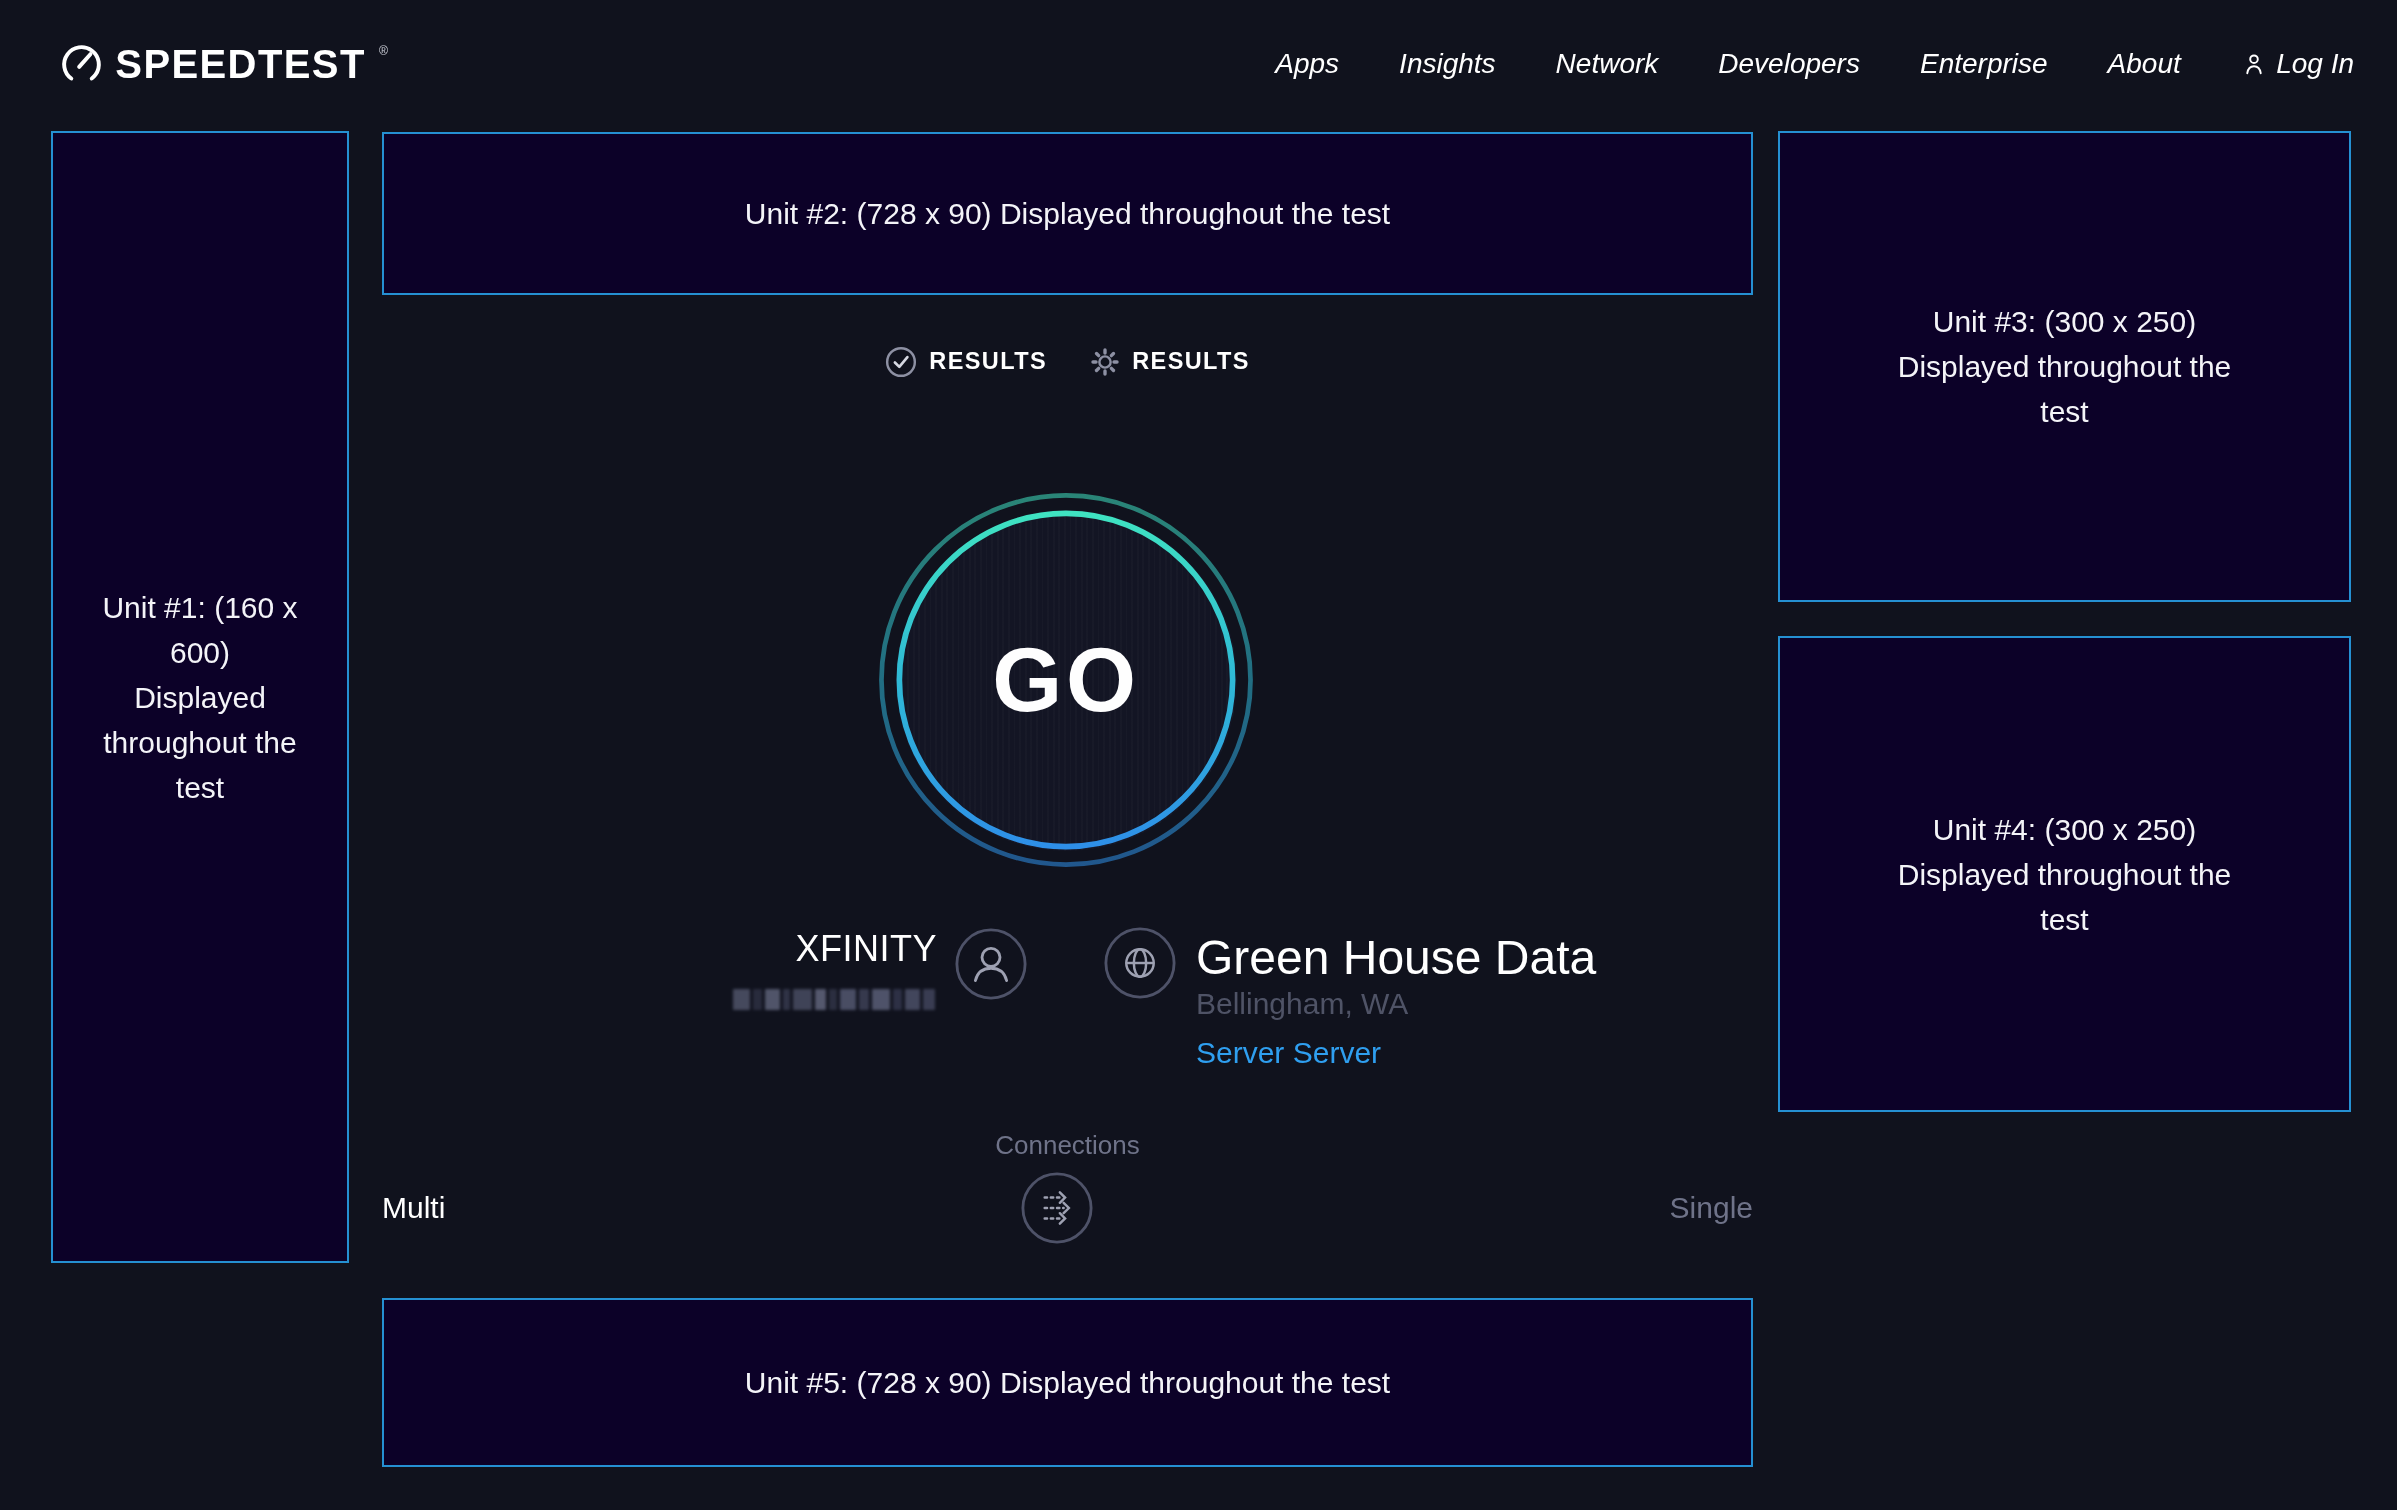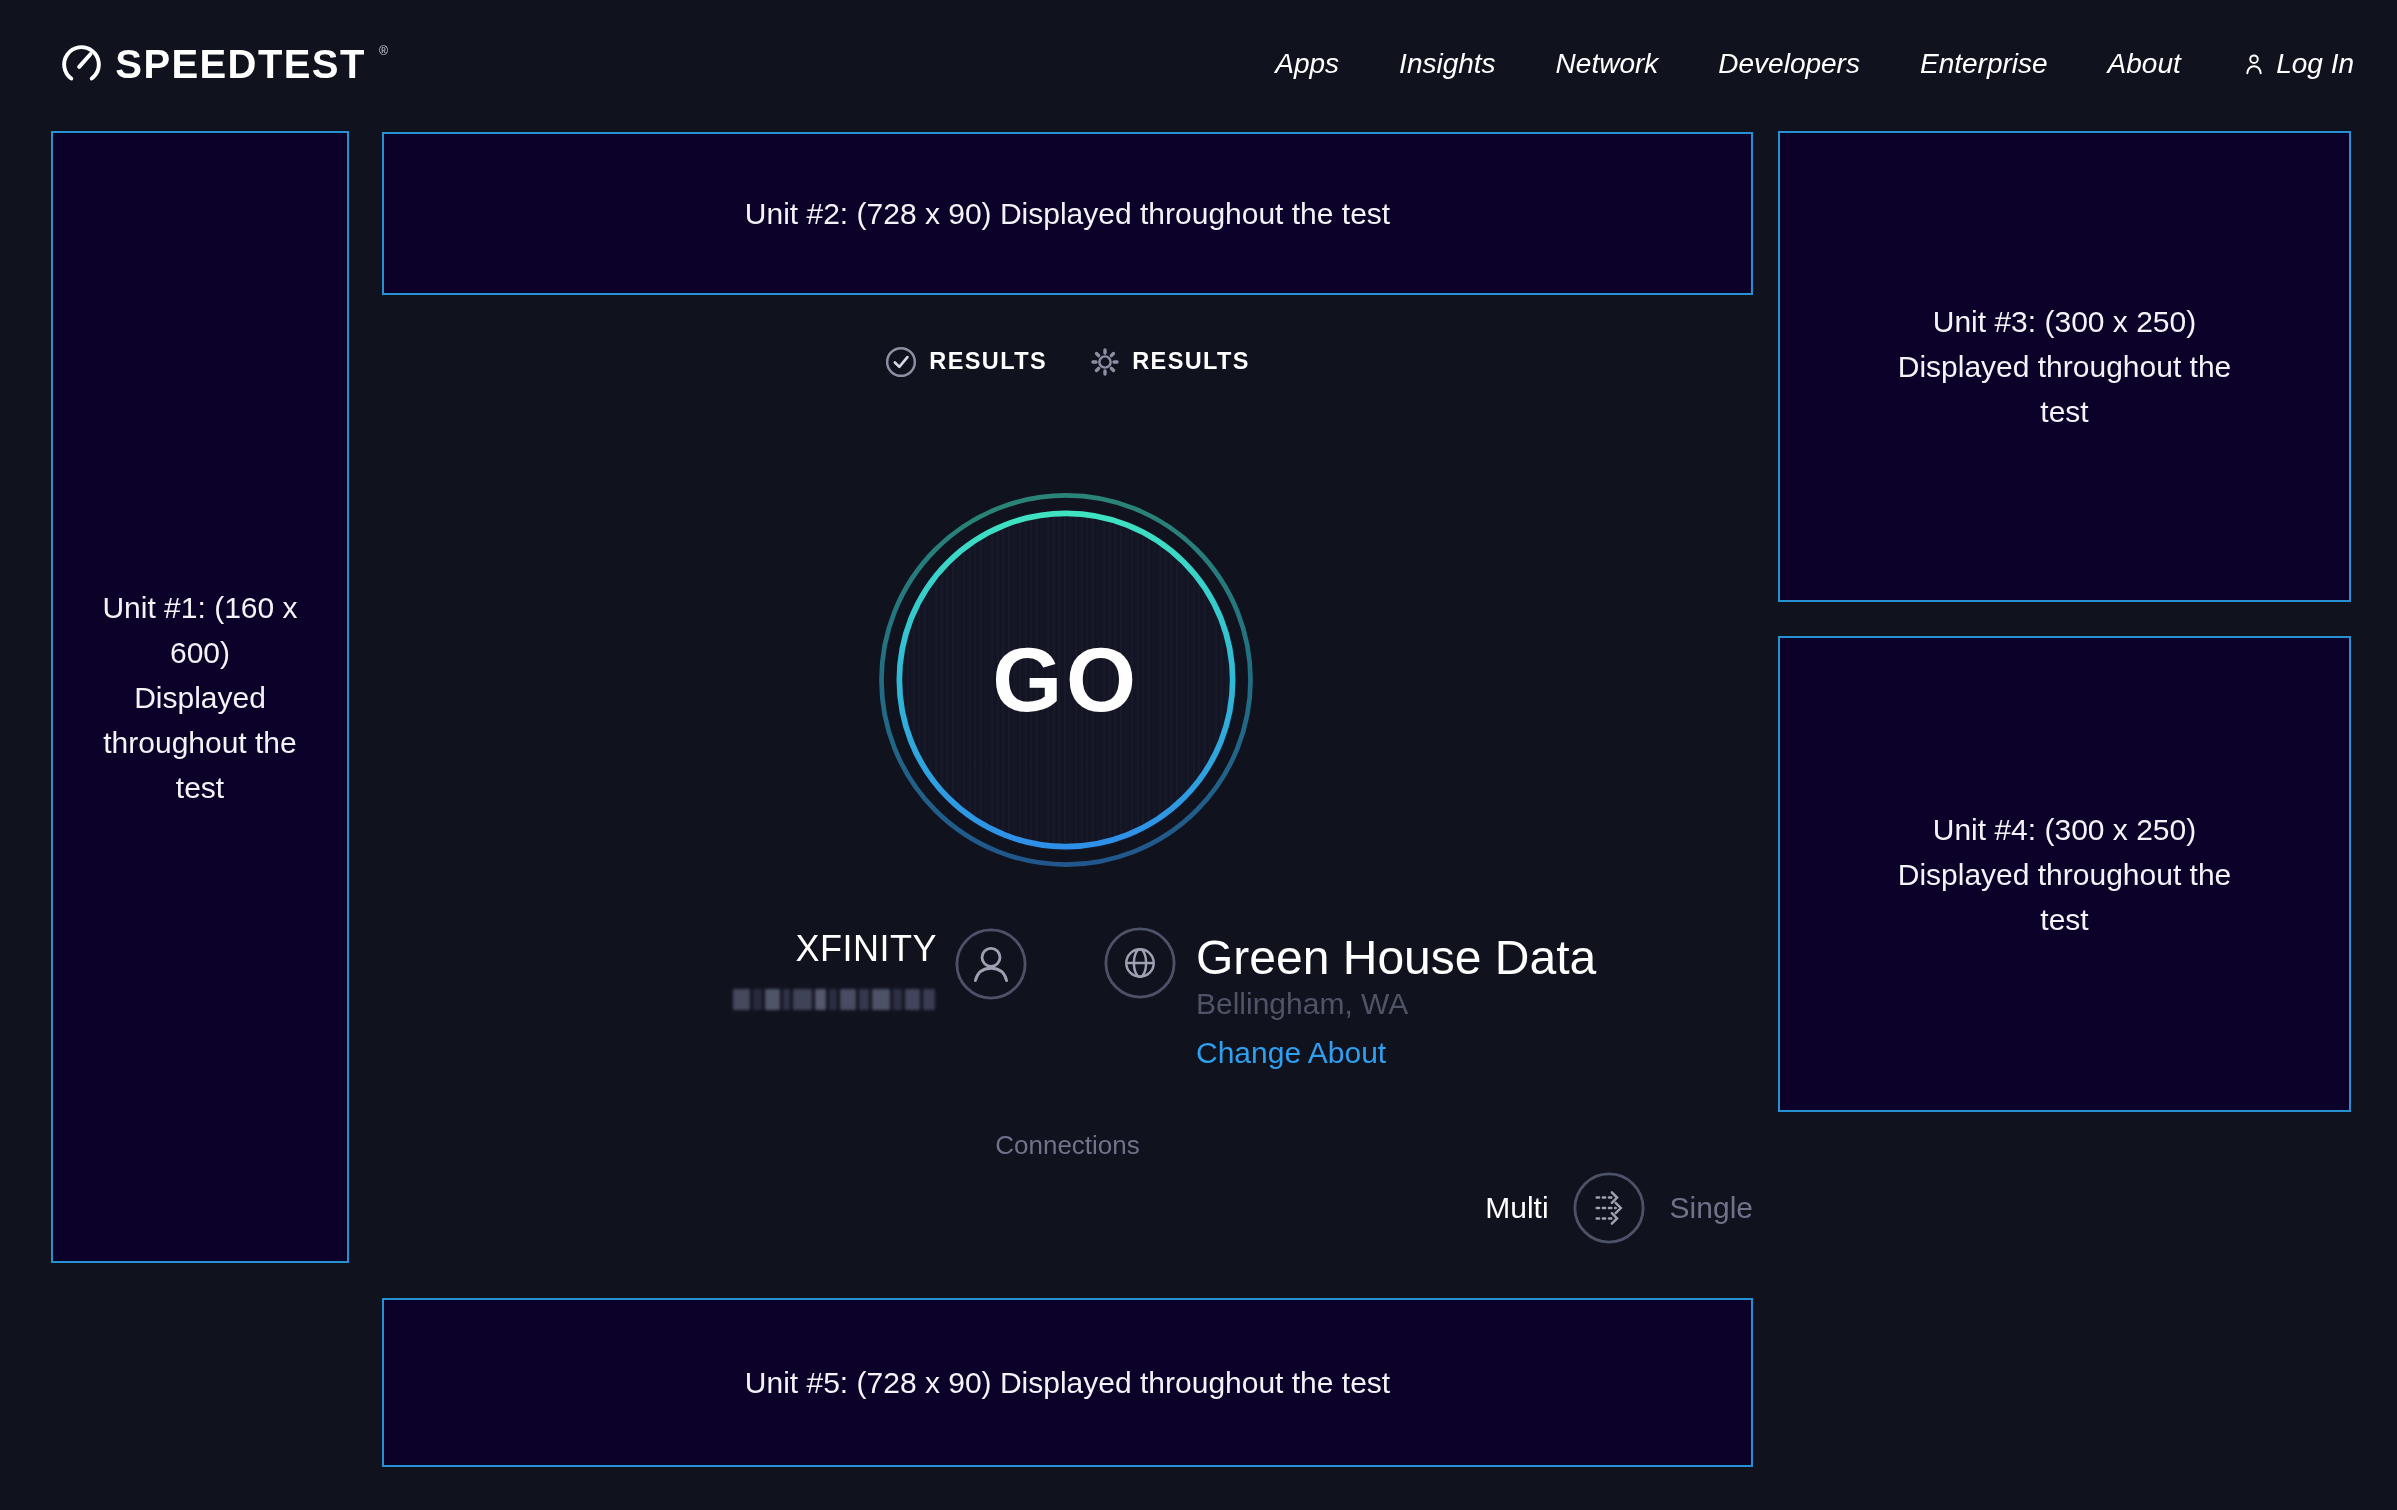--- a/index.html
+++ b/index.html
@@ -196,21 +196,21 @@
     text-align: center;
     font-size: 26px;
     color: #6f7389;
   }
   .connections-row {
     position: absolute;
     left: 382px; top: 1172px;
     width: 1371px; height: 72px;
     display: flex;
     align-items: center;
-    justify-content: flex-end;
+    justify-content: space-between;
     gap: 24.5px;
   }
   .conn-option { font-size: 30px; cursor: pointer; }
   .conn-selected { color: #ffffff; font-weight: 500; }
   .conn-unselected { color: #6f7389; }
   .conn-toggle { cursor: pointer; display: flex; }
 </style>
 </head>
 <body>
 
@@ -339,21 +339,21 @@
     <svg width="72" height="72" viewBox="0 0 76 76" fill="none">
       <circle cx="38" cy="38" r="36" stroke="#4e5268" stroke-width="3"></circle>
       <circle cx="38" cy="38" r="14.5" stroke="#9ea1b2" stroke-width="2.6"></circle>
       <ellipse cx="38" cy="38" rx="6.5" ry="14.5" stroke="#9ea1b2" stroke-width="2.6"></ellipse>
       <line x1="23.5" y1="38" x2="52.5" y2="38" stroke="#9ea1b2" stroke-width="2.6"></line>
     </svg>
   </span>
 
   <div class="server-name">Green House Data</div>
   <div class="server-location">Bellingham, WA</div>
-  <a class="change-server">Change About</a>
+  <a class="change-server">Server Server</a>
 
   <div class="connections-heading">Connections</div>
   <div class="connections-row">
     <span class="conn-option conn-selected">Multi</span>
     <span class="conn-toggle">
       <svg width="72" height="72" viewBox="0 0 76 76" fill="none">
         <circle cx="38" cy="38" r="36" stroke="#4e5268" stroke-width="3"></circle>
         <g stroke="#9ea1b2" stroke-width="2.6" stroke-linecap="round">
           <line x1="25" y1="27" x2="41" y2="27" stroke-dasharray="2.5 4"></line>
           <path d="M41 21.5 L46.5 27 L41 32.5" fill="none" stroke-dasharray="none"></path>

